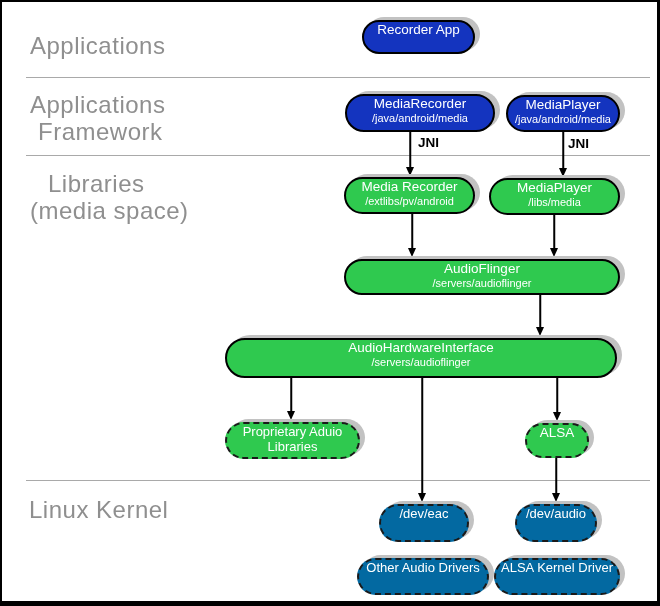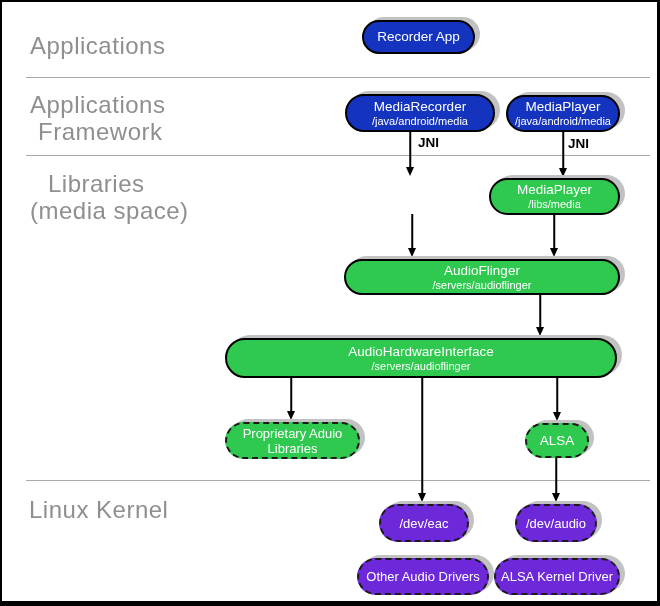--- a/index.html
+++ b/index.html
@@ -9,27 +9,27 @@
     box-sizing:border-box; overflow:hidden;
     font-family:"Liberation Sans", sans-serif;
   }
   .layer-label {
     position:absolute; color:#8f8f8f; font-size:24px; line-height:26px;
     white-space:nowrap; letter-spacing:0.5px;
   }
   .hline { position:absolute; left:24px; width:624px; height:1px; background:#a9a9a9; }
   .node {
     position:absolute; box-sizing:border-box; color:#fff; text-align:center;
-    display:flex; flex-direction:column; justify-content:center; align-items:center;
+    display:flex; flex-direction:column; align-items:center;
     border:2px solid #000; border-radius:40px;
     box-shadow:5px -3px 0 0 #c2c2c2;
   }
   .blue  { background:#1434bf; }
   .green { background:#2fc94f; }
-  .red   { background:#6d28d9; }
+  .red   { background:#0369a1; }
   .dashed { border-style:dashed; border-color:#1a1a1a; }
   .node .title { font-size:13.5px; line-height:16px; white-space:nowrap; }
   .node .title.sm { font-size:13px; line-height:15px; }
   .node .path  { font-size:11px; line-height:13px; white-space:nowrap; }
   .arrow { position:absolute; width:10px; }
   .arrow .shaft {
     position:absolute; left:50%; transform:translateX(-50%);
     top:0; bottom:7px; width:1.5px; background:#000;
   }
   .arrow .head {
@@ -75,20 +75,24 @@
     <div class="shaft"></div>
     <div class="head"></div>
   </div>
   <div class="arrow" style="left:556px; top:130px; height:45px;">
     <div class="shaft"></div>
     <div class="head"></div>
   </div>
   <div class="edge-label" style="left:416px; top:133px;">JNI</div>
   <div class="edge-label" style="left:566px; top:134px;">JNI</div>
 
+  <div class="node green" style="left:342px; top:175px; width:131px; height:37px;">
+    <div class="title">Media Recorder</div>
+    <div class="path">/extlibs/pv/android</div>
+  </div>
   <div class="node green" style="left:487px; top:176px; width:131px; height:37px;">
     <div class="title">MediaPlayer</div>
     <div class="path">/libs/media</div>
   </div>
 
   <div class="arrow" style="left:405px; top:212px; height:43px;">
     <div class="shaft"></div>
     <div class="head"></div>
   </div>
   <div class="arrow" style="left:547px; top:213px; height:42px;">

